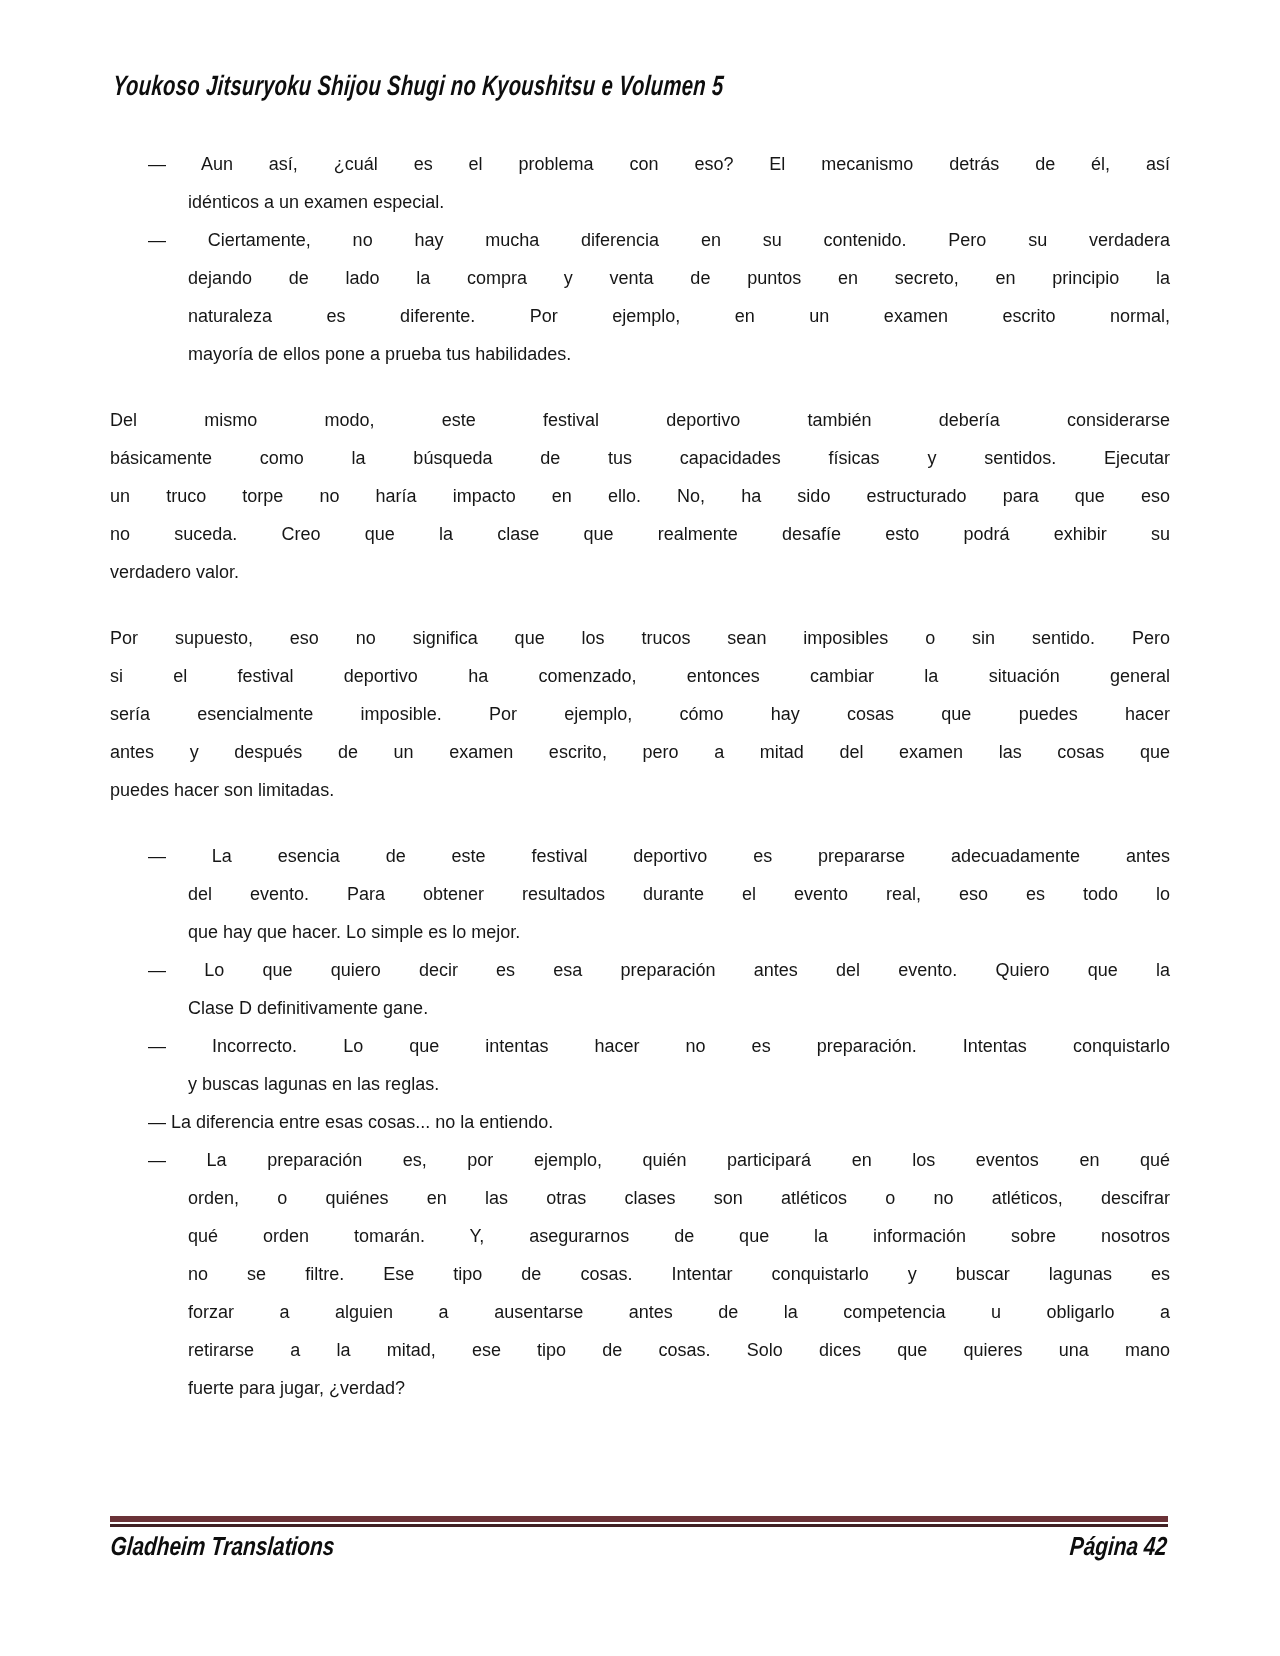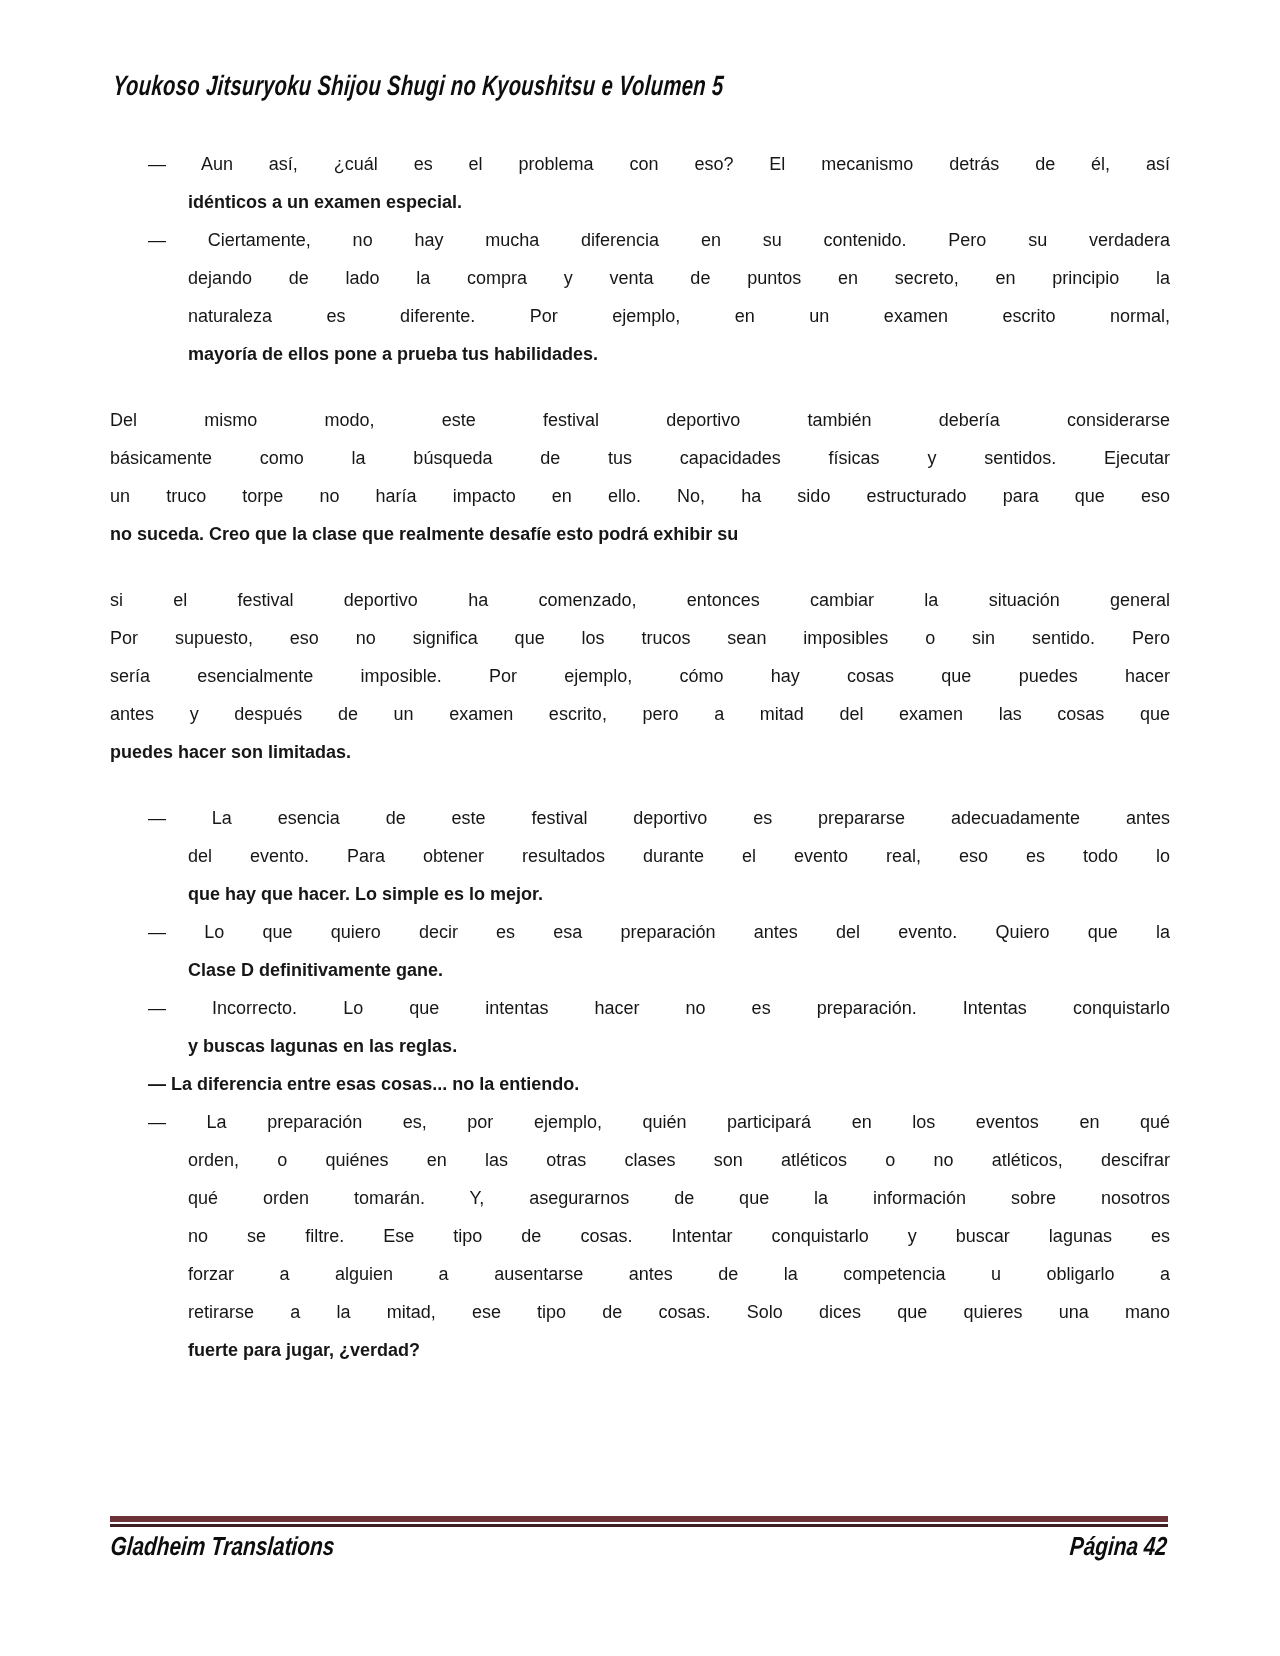--- a/index.html
+++ b/index.html
@@ -35,21 +35,21 @@
     width: 1060px;
     font-size: 18px;
     line-height: 38px;
     color: #161616;
   }
   .block { text-align: justify; }
   .gap { margin-top: 28px; }
   .item { padding-left: 78px; }
   .item .tline:first-child { text-indent: -40px; }
   .tline { text-align: justify; text-align-last: justify; }
-  .block .tline:last-child { text-align-last: left; font-weight: bold; }
+  .block .tline:last-child { text-align-last: left; }
 
   
   .rule { position: absolute; left: 110px; top: 1516px; width: 1058px; }
   .rule-top { height: 6px; background: #6b3237; }
   .rule-bottom { height: 3px; background: #402023; margin-top: 2px; }
   .ftext {
     position: absolute;
     top: 1531px;
     font-family: "Liberation Sans", sans-serif;
     font-weight: bold;
@@ -79,24 +79,25 @@
         <div class="tline">— Ciertamente, no hay mucha diferencia en su contenido. Pero su verdadera</div>
         <div class="tline">dejando de lado la compra y venta de puntos en secreto, en principio la</div>
         <div class="tline">naturaleza es diferente. Por ejemplo, en un examen escrito normal,</div>
         <div class="tline">mayoría de ellos pone a prueba tus habilidades.</div>
       </div>
     <div class="block para gap">
         <div class="tline">Del mismo modo, este festival deportivo también debería considerarse</div>
         <div class="tline">básicamente como la búsqueda de tus capacidades físicas y sentidos. Ejecutar</div>
         <div class="tline">un truco torpe no haría impacto en ello. No, ha sido estructurado para que eso</div>
         <div class="tline">no suceda. Creo que la clase que realmente desafíe esto podrá exhibir su</div>
+        <div class="tline">verdadero valor.</div>
       </div>
     <div class="block para gap">
+        <div class="tline">Por supuesto, eso no significa que los trucos sean imposibles o sin sentido. Pero</div>
         <div class="tline">si el festival deportivo ha comenzado, entonces cambiar la situación general</div>
-        <div class="tline">Por supuesto, eso no significa que los trucos sean imposibles o sin sentido. Pero</div>
         <div class="tline">sería esencialmente imposible. Por ejemplo, cómo hay cosas que puedes hacer</div>
         <div class="tline">antes y después de un examen escrito, pero a mitad del examen las cosas que</div>
         <div class="tline">puedes hacer son limitadas.</div>
       </div>
     <div class="block item gap">
         <div class="tline">— La esencia de este festival deportivo es prepararse adecuadamente antes</div>
         <div class="tline">del evento. Para obtener resultados durante el evento real, eso es todo lo</div>
         <div class="tline">que hay que hacer. Lo simple es lo mejor.</div>
       </div>
     <div class="block item">

